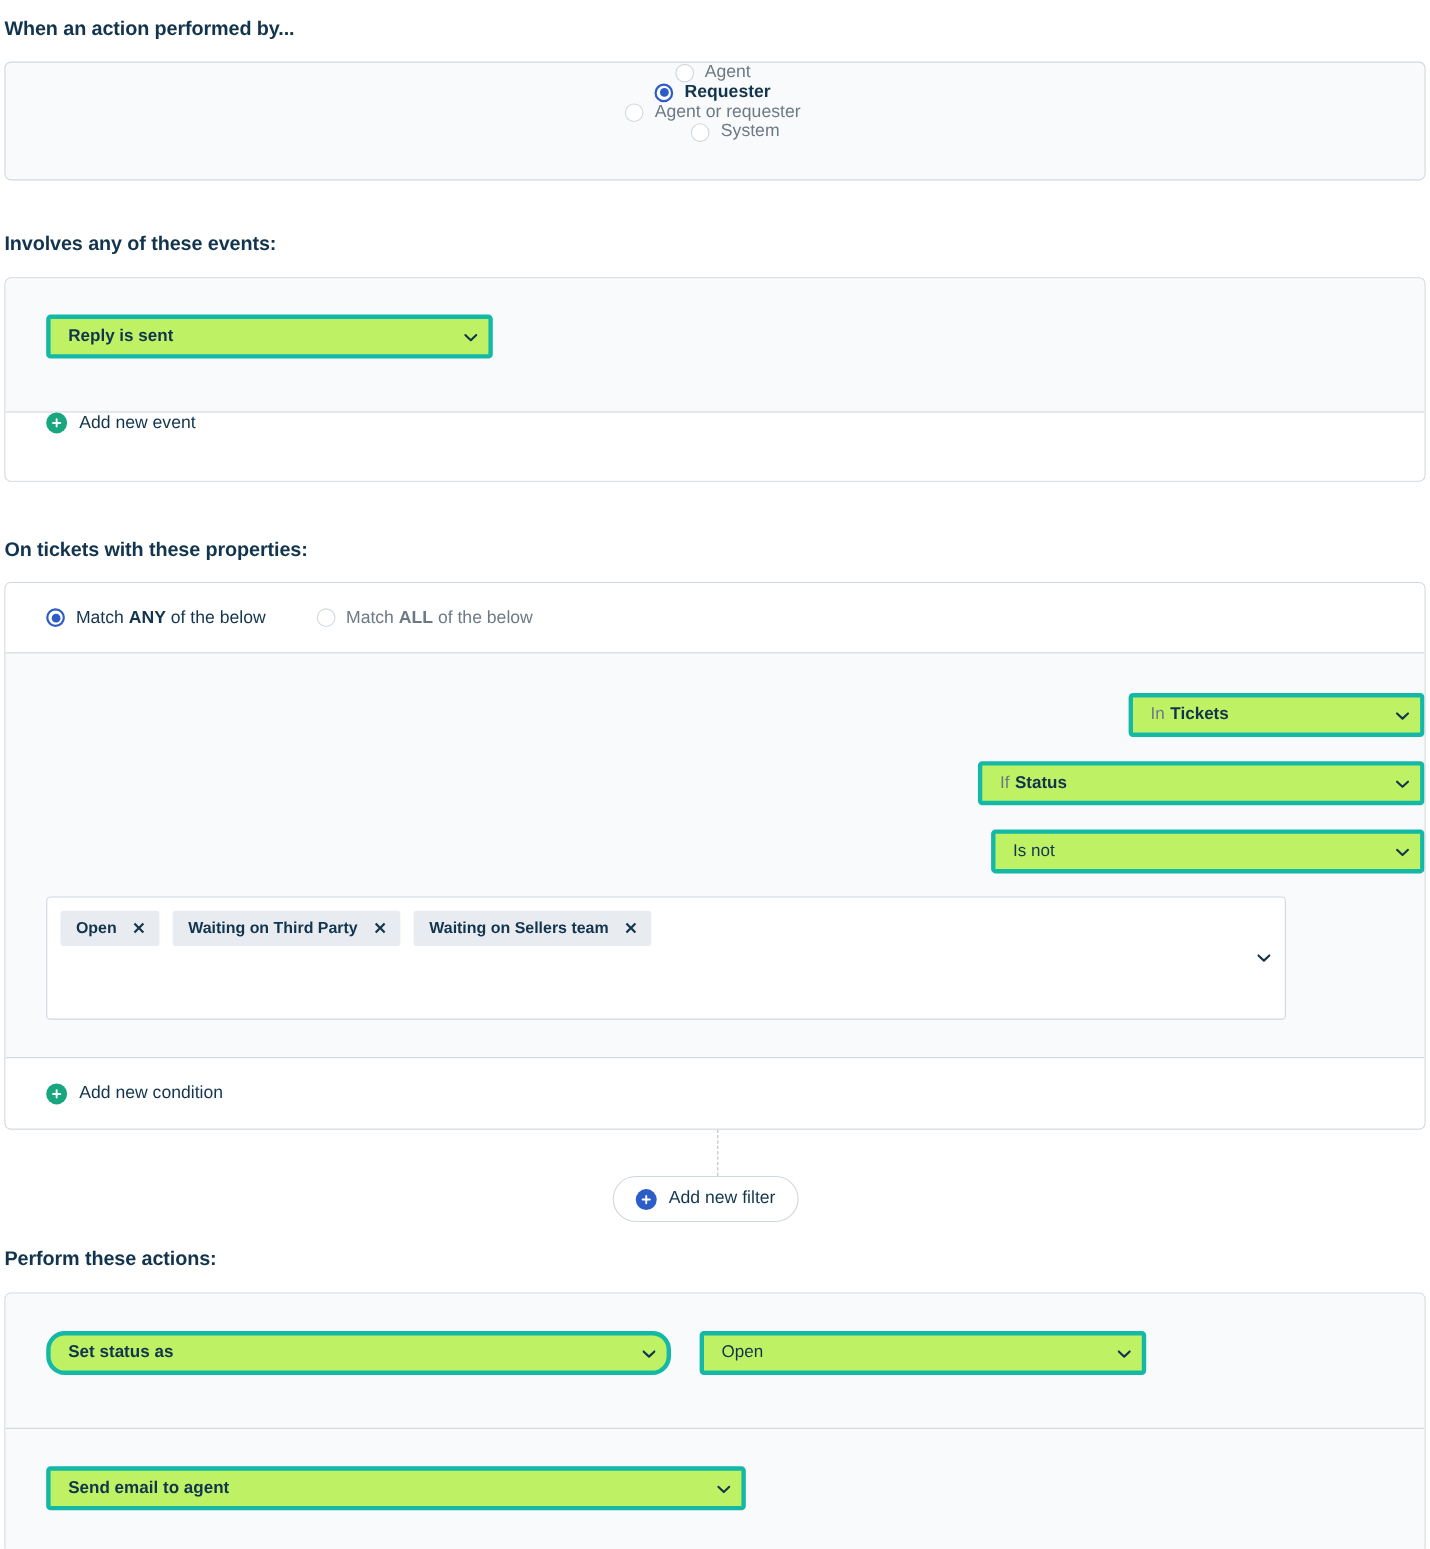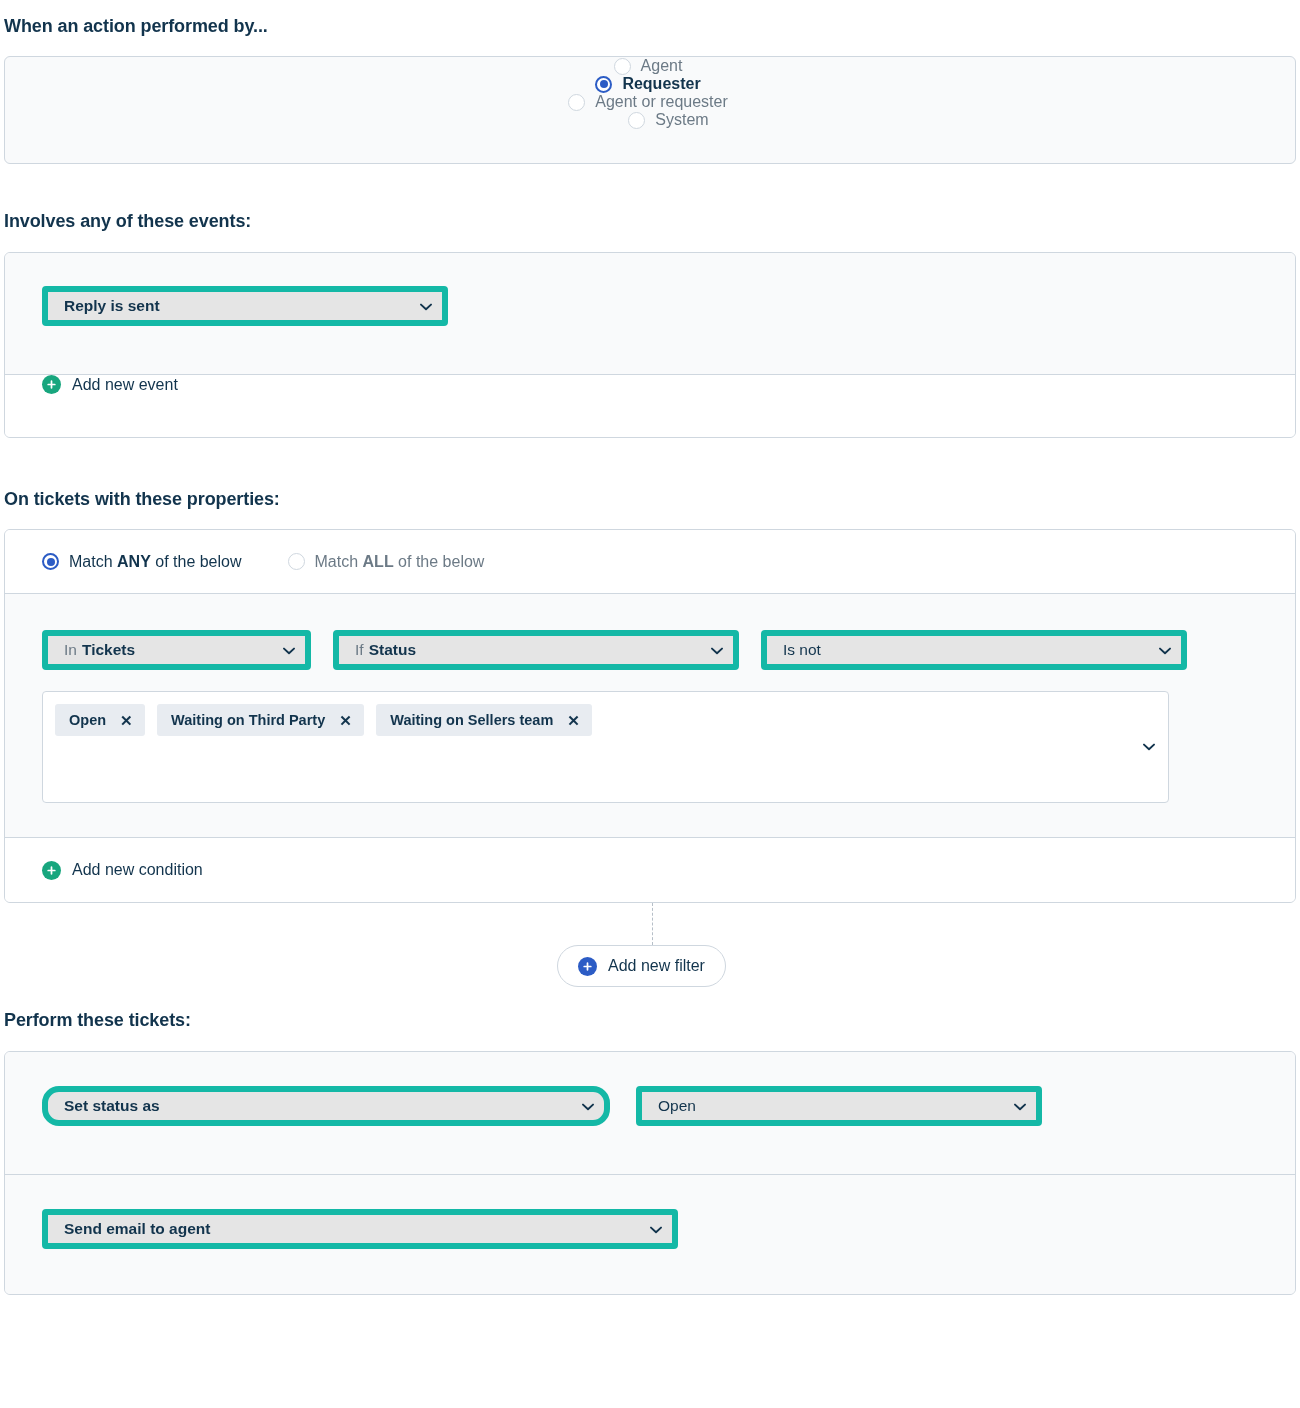--- a/index.html
+++ b/index.html
@@ -88,22 +88,22 @@
     font-weight: bold;
   }
   .radio-label b { font-weight: bold; color: inherit; }
 
   
   .select {
     position: relative;
     display: inline-flex;
     align-items: center;
     height: 40px;
-    background: #e5e5e5;
-    border: 6px solid #14b8a6;
+    background: #bef264;
+    border: 4px solid #14b8a6;
     border-radius: 4px;
     padding: 0 34px 0 16px;
     font-size: 15.5px;
     color: #12344d;
     cursor: pointer;
     white-space: nowrap;
   }
   .select .txt { font-weight: bold; }
   .select .txt.normal { font-weight: normal; }
   .select .prefix {
@@ -289,42 +289,42 @@
       <div class="radio-item">
         <span class="radio-dot"></span>
         <span class="radio-label">
           <span>Match </span><b>ALL</b><span> of the below</span>
         </span>
       </div>
     </div>
 
     <div class="panel-row divider-top" style="padding:36px 0 34px 37px;">
 
-      <div style="display:flex; align-items:flex-end; gap:22px;">
+      <div style="display:flex; align-items:flex-end; gap:22px;flex-direction:column;">
         <div class="select" style="width:269px;">
           <span class="prefix">In</span>
           <span class="txt">Tickets</span>
           <span class="chev">
             <svg viewBox="0 0 12 8" width="12" height="8">
                 <path d="M1 1.6 L6 6.3 L11 1.6" fill="none" stroke="#12344d" stroke-width="1.9" stroke-linecap="round" stroke-linejoin="round"></path>
               </svg>
           </span>
         </div>
 
         <div class="select" style="width:406px;">
           <span class="prefix">If</span>
           <span class="txt">Status</span>
           <span class="chev">
             <svg viewBox="0 0 12 8" width="12" height="8">
                 <path d="M1 1.6 L6 6.3 L11 1.6" fill="none" stroke="#12344d" stroke-width="1.9" stroke-linecap="round" stroke-linejoin="round"></path>
               </svg>
           </span>
         </div>
 
-        <div class="select" style="width:426px;">
+        <div class="select" style="width:394px;">
           <span class="txt normal">Is not</span>
           <span class="chev">
             <svg viewBox="0 0 12 8" width="12" height="8">
                 <path d="M1 1.6 L6 6.3 L11 1.6" fill="none" stroke="#12344d" stroke-width="1.9" stroke-linecap="round" stroke-linejoin="round"></path>
               </svg>
           </span>
         </div>
       </div>
 
       <div style="height:21px"></div>
@@ -370,21 +370,21 @@
       <span class="plus-circle blue">
         <svg viewBox="0 0 12 12" width="11" height="11">
             <path d="M6 2.4 V9.6 M2.4 6 H9.6" stroke="#ffffff" stroke-width="1.9" stroke-linecap="round"></path>
           </svg>
       </span>
       <span>Add new filter</span>
     </div>
   </div>
 
   <div style="height:17px"></div>
-  <div class="section-title">Perform these tickets:</div>
+  <div class="section-title">Perform these actions:</div>
 
   <div style="height:20px"></div>
   <div class="panel">
 
     <div class="panel-row" style="height:122px; padding:34px 0 0 37px; display:flex; align-items:flex-start; gap:26px;">
       <div class="select" style="width:568px;border-radius:17px;">
         <span class="txt">Set status as</span>
         <span class="chev">
           <svg viewBox="0 0 12 8" width="12" height="8">
               <path d="M1 1.6 L6 6.3 L11 1.6" fill="none" stroke="#12344d" stroke-width="1.9" stroke-linecap="round" stroke-linejoin="round"></path>

